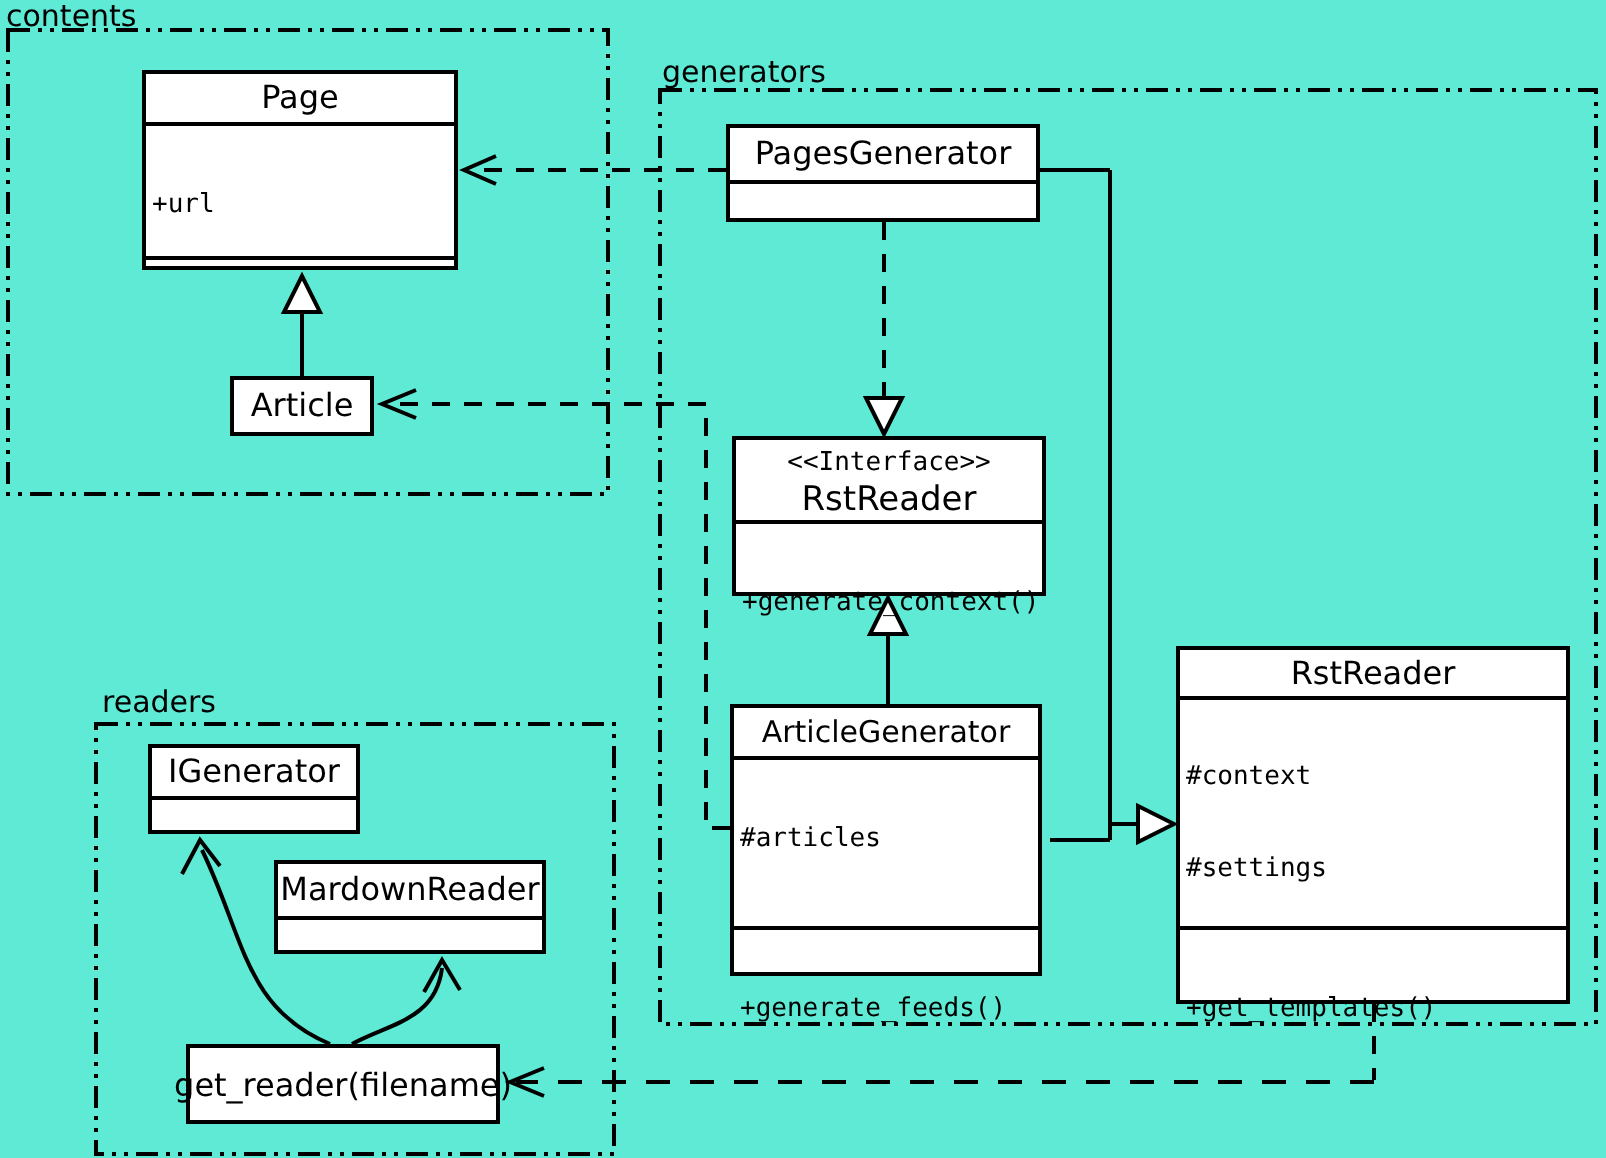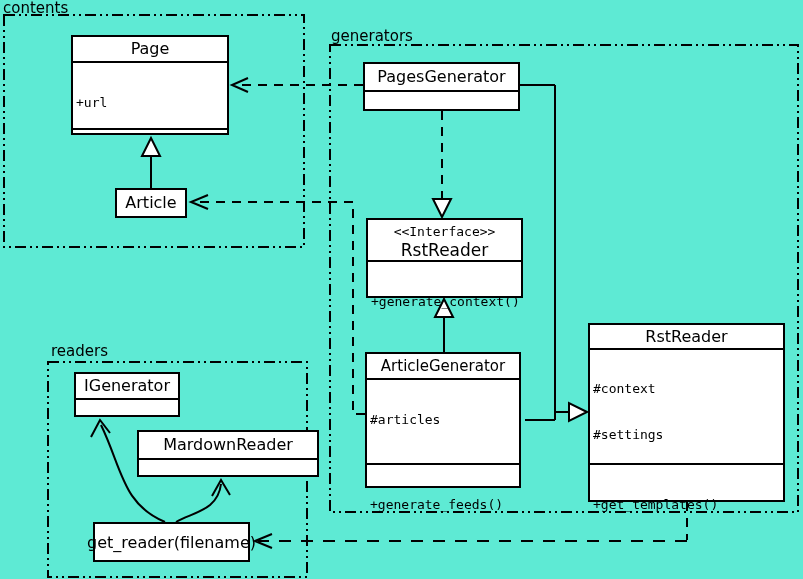--- a/index.html
+++ b/index.html
@@ -156,21 +156,21 @@
     </div>
   </div>
 
   <div class="uml" style="left:74px;top:372px;width:106px;height:45px;">
     <div class="t" style="line-height:24px;height:24px;">IGenerator</div>
     <div class="comp" style="height:17px;">
       
     </div>
   </div>
 
-  <div class="uml" style="left:137px;top:430px;width:182px;height:47px;">
+  <div class="uml" style="left:137px;top:430px;width:136px;height:47px;">
     <div class="t" style="line-height:26px;height:26px;">MardownReader</div>
     <div class="comp" style="height:17px;">
       
     </div>
   </div>
 
   <div class="uml plain" style="left:93px;top:522px;width:157px;height:40px;">
     <span>get_reader(filename)</span>
   </div>
 

